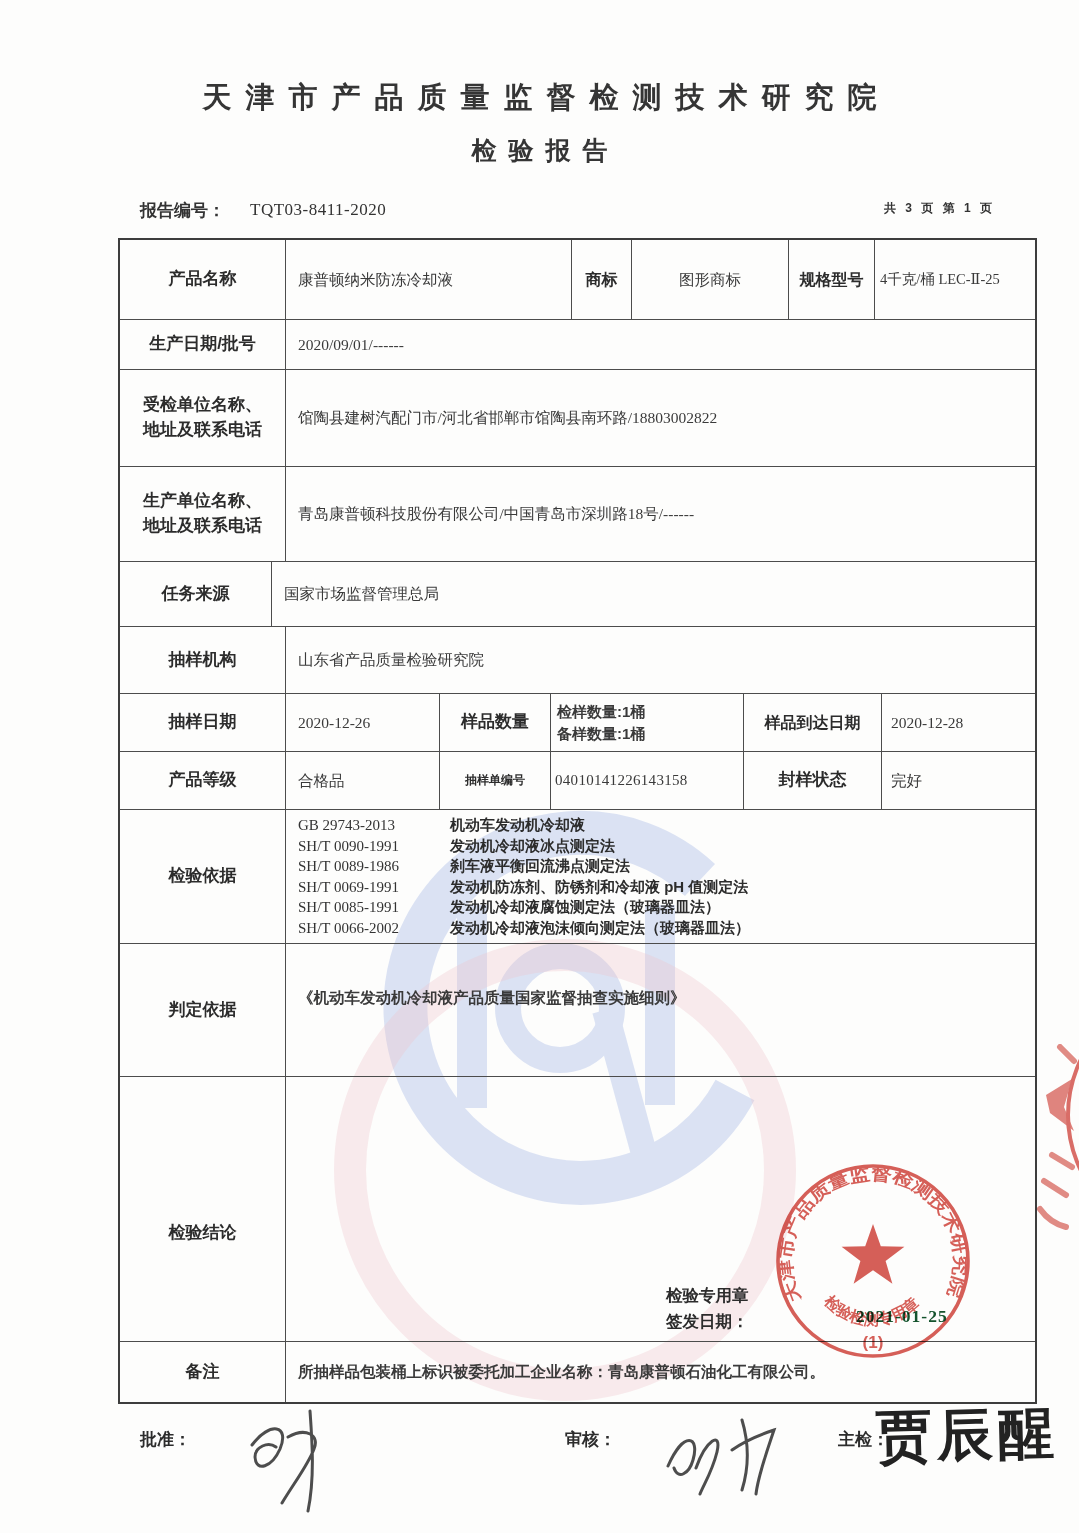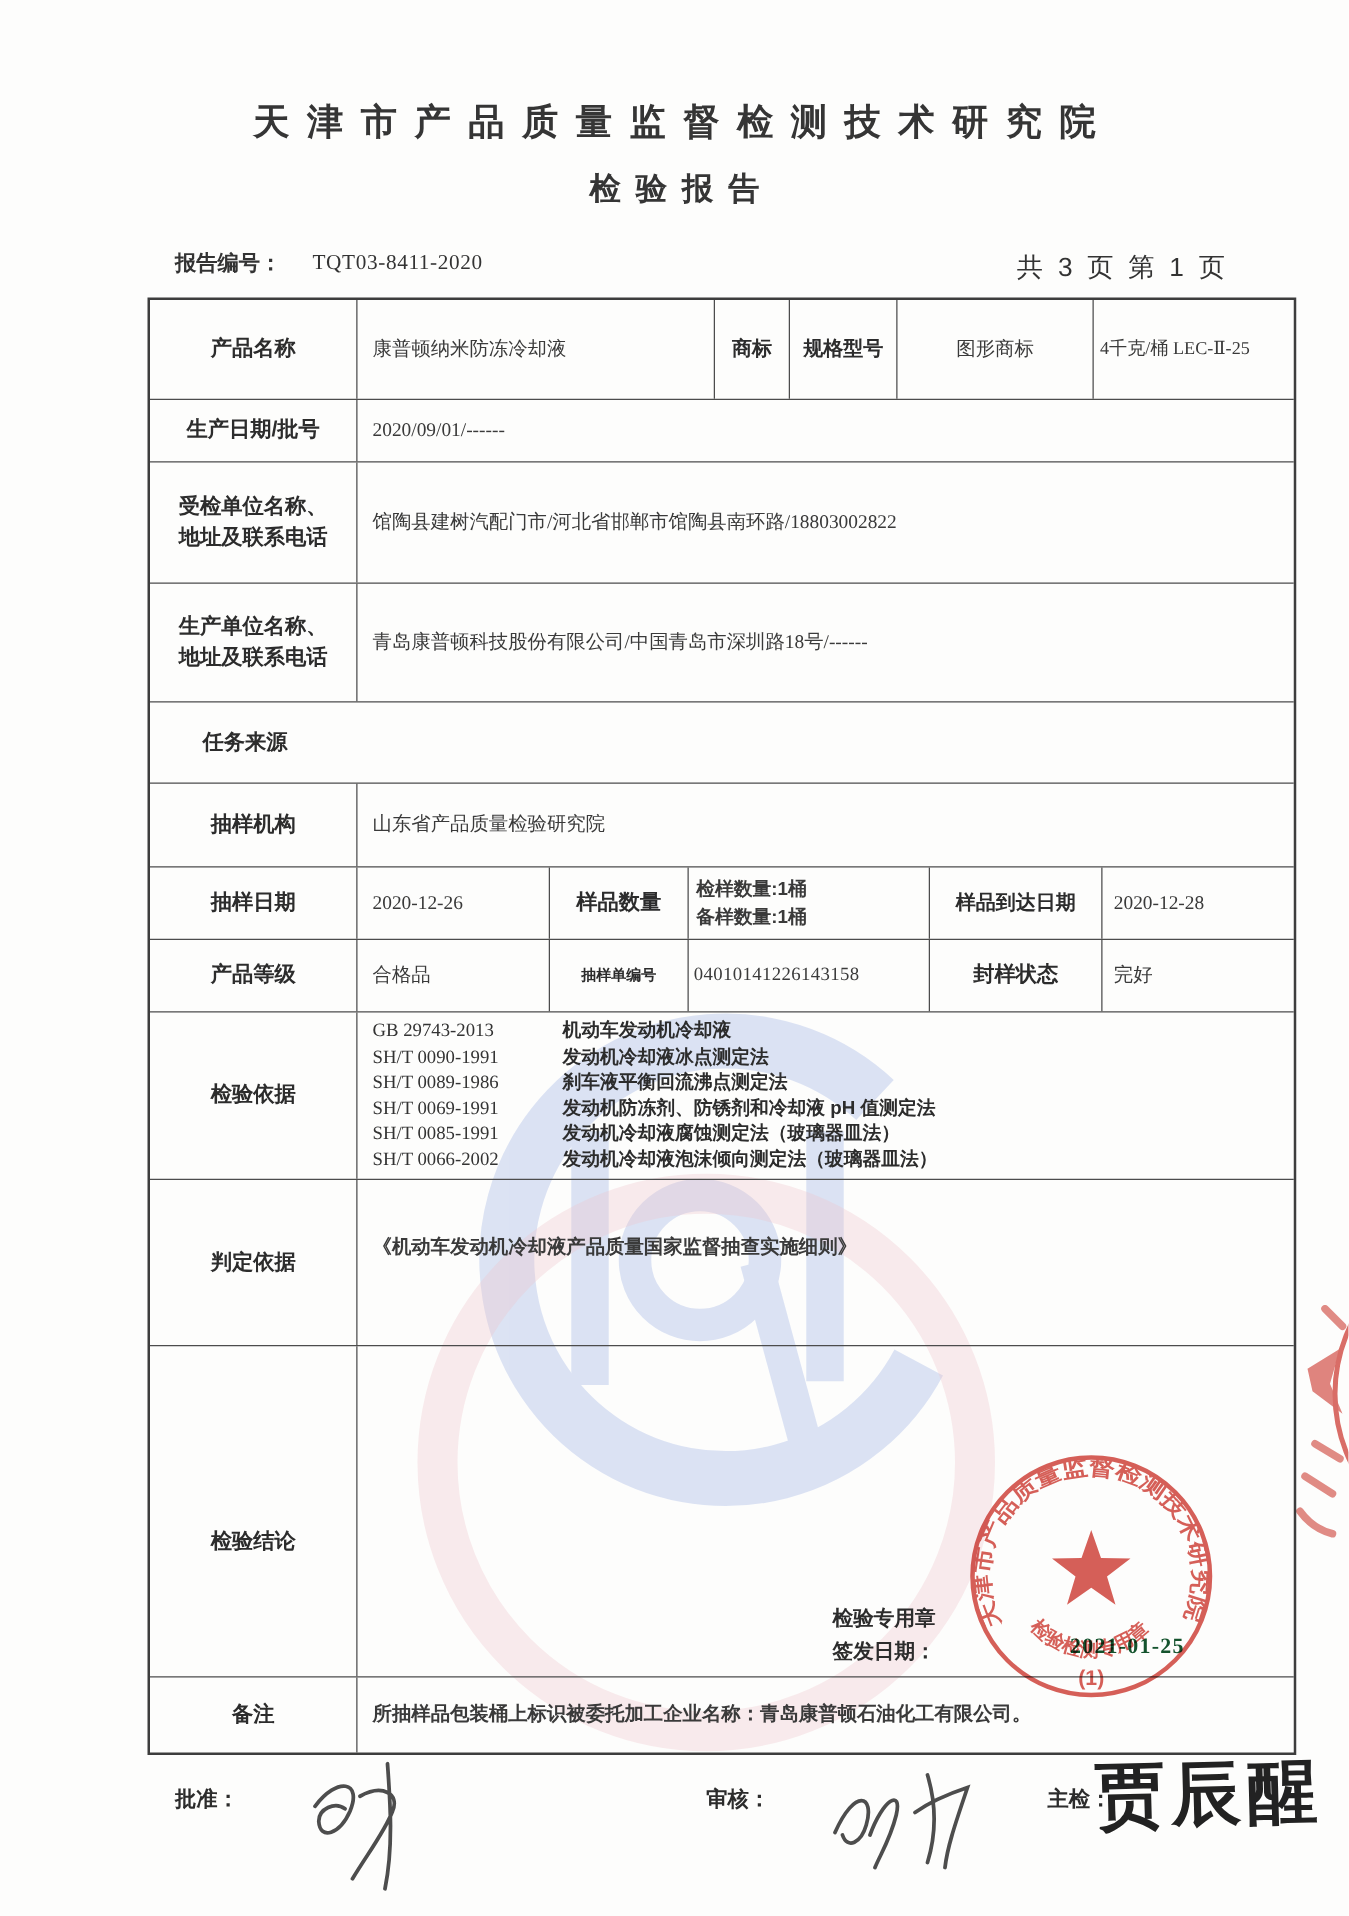--- a/index.html
+++ b/index.html
@@ -11,21 +11,21 @@
   .title{
     position:absolute;left:80px;top:78px;width:919px;text-align:center;
     font-size:29px;font-weight:700;letter-spacing:14px;text-indent:14px;color:#353535;
   }
   .subtitle{
     position:absolute;left:80px;top:134px;width:919px;text-align:center;
     font-size:25px;font-weight:700;letter-spacing:12px;text-indent:12px;color:#353535;
   }
   .meta-label{position:absolute;left:140px;top:199px;font-size:17px;font-weight:700;color:#333;}
   .meta-value{position:absolute;left:250px;top:200px;font-size:17px;font-family:"Liberation Serif","DejaVu Serif",serif;letter-spacing:.5px;color:#333;}
-  .page-info{position:absolute;right:96px;top:200px;font-size:21px;font-weight:400;letter-spacing:3px;color:#333;}
+  .page-info{position:absolute;right:84px;top:200px;font-size:12px;font-weight:700;letter-spacing:3px;color:#333;}
   
   .tbl{
     position:absolute;left:118px;top:238px;width:919px;
     border:2px solid #3d3d3d;box-sizing:border-box;z-index:2;
   }
   .tr{display:flex;border-bottom:1.6px solid #4c4c4c;box-sizing:border-box;}
   .tr:last-child{border-bottom:none;}
   .td{
     box-sizing:border-box;border-right:1.6px solid #4c4c4c;
     display:flex;align-items:center;overflow:hidden;
@@ -91,22 +91,22 @@
   <div class="meta-label">报告编号：</div>
   <div class="meta-value">TQT03-8411-2020</div>
   <div class="page-info">共 3 页 第 1 页</div>
 
   <div class="tbl">
 
     <div class="tr" style="height:80px">
       <div class="td lbl" style="width:166px">产品名称</div>
       <div class="td val" style="width:286px">康普顿纳米防冻冷却液</div>
       <div class="td lbl" style="width:60px;font-size:16px">商标</div>
+      <div class="td val center" style="width:157px">图形商标</div>
       <div class="td lbl" style="width:86px;font-size:16px">规格型号</div>
-      <div class="td val center" style="width:157px">图形商标</div>
       <div class="td val" style="width:164px;padding-left:5px;font-size:14.5px">4千克/桶 LEC-Ⅱ-25</div>
     </div>
 
     <div class="tr" style="height:50px">
       <div class="td lbl" style="width:166px">生产日期/批号</div>
       <div class="td val" style="width:753px">2020/09/01/------</div>
     </div>
 
     <div class="tr" style="height:97px">
       <div class="td lbl" style="width:166px">受检单位名称、
@@ -115,20 +115,21 @@
     </div>
 
     <div class="tr" style="height:95px">
       <div class="td lbl" style="width:166px">生产单位名称、
 地址及联系电话</div>
       <div class="td val" style="width:753px">青岛康普顿科技股份有限公司/中国青岛市深圳路18号/------</div>
     </div>
 
     <div class="tr" style="height:65px">
       <div class="td lbl" style="width:152px">任务来源</div>
+      <div class="td val" style="width:753px">国家市场监督管理总局</div>
     </div>
 
     <div class="tr" style="height:67px">
       <div class="td lbl" style="width:166px">抽样机构</div>
       <div class="td val" style="width:753px">山东省产品质量检验研究院</div>
     </div>
 
     <div class="tr" style="height:58px">
       <div class="td lbl" style="width:166px">抽样日期</div>
       <div class="td val" style="width:154px">2020-12-26</div>

